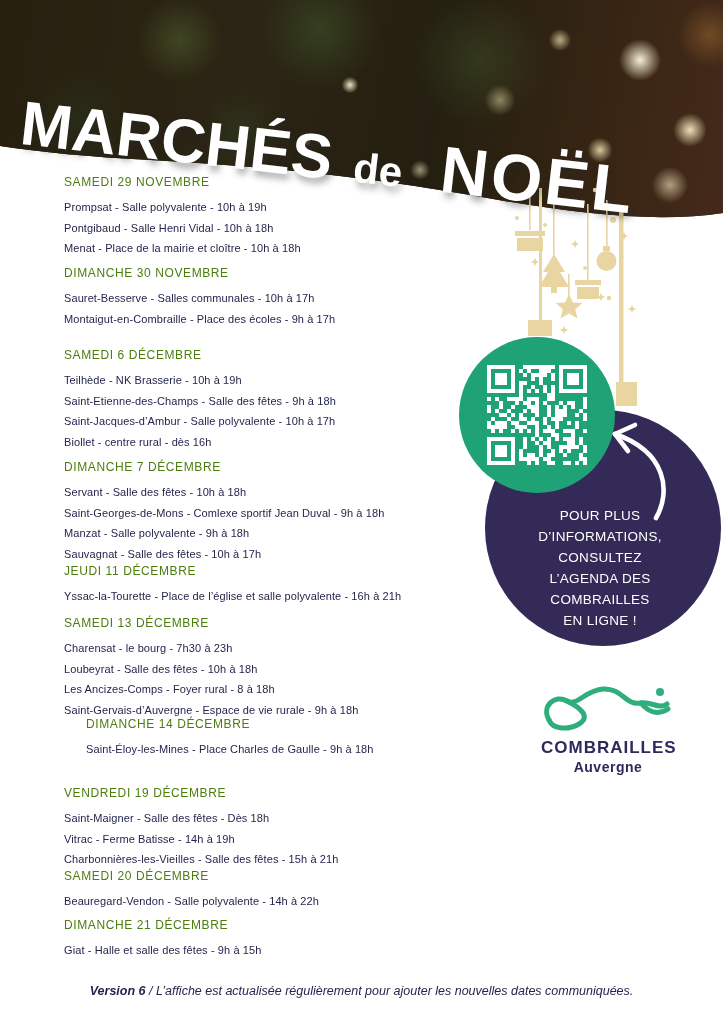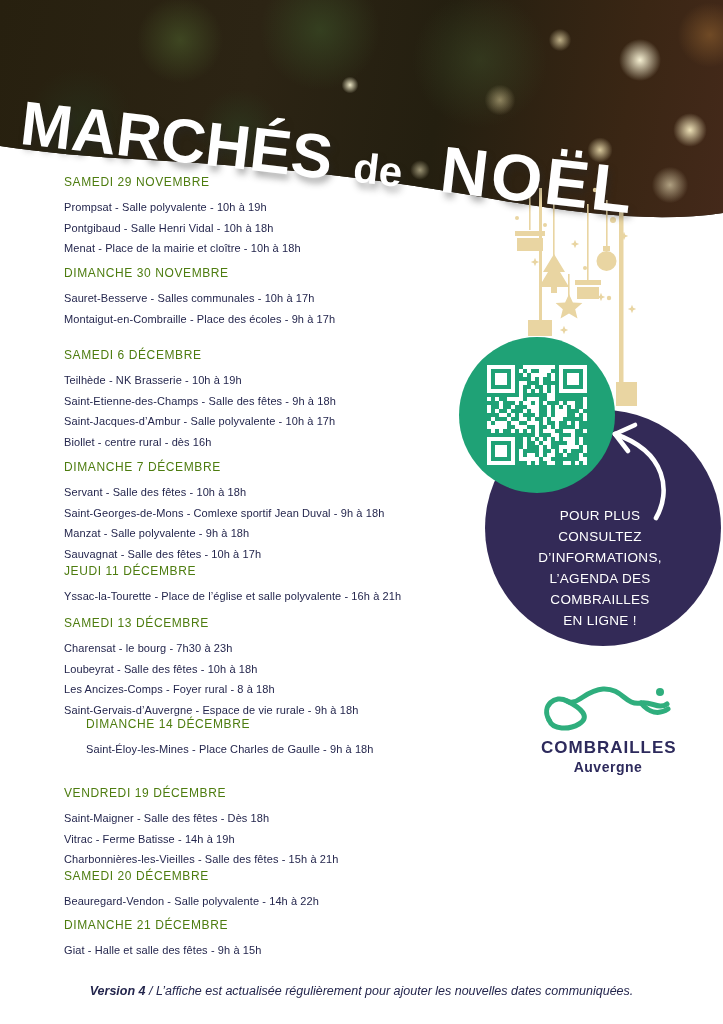--- a/index.html
+++ b/index.html
@@ -358,22 +358,22 @@
   <svg class="arrow" width="82" height="112" viewBox="0 0 82 112">
     <g fill="none" stroke="#ffffff" stroke-width="4.6" stroke-linecap="round" stroke-linejoin="round">
       <path d="M61,100 C76,74 72,34 20,16"></path>
       <path d="M20,16 L40,7"></path>
       <path d="M20,16 L33,33"></path>
     </g>
   </svg>
 
   <div class="bubble-text">
     <div>POUR PLUS</div>
+    <div>D’INFORMATIONS,</div>
     <div>CONSULTEZ</div>
-    <div>D’INFORMATIONS,</div>
     <div class="b">L’AGENDA DES</div>
     <div class="b">COMBRAILLES</div>
     <div>EN LIGNE !</div>
   </div>
 
   <div class="events">
   <div class="section" style="top: 173px;">
     <div class="sec-header">SAMEDI 29 NOVEMBRE</div>
     <div class="sec-items">
           <div class="event-line">Prompsat - Salle polyvalente - 10h à 19h</div>
@@ -465,17 +465,17 @@
         <path d="M8,38 C12,48 28,48 38,42 C50,35 40,26 26,19"></path>
         <path d="M100,21 C108,31 118,33 127,27"></path>
       </g>
       <circle cx="119" cy="10" r="4" fill="#2fae7d"></circle>
     </svg>
     <div class="logo-name">COMBRAILLES</div>
     <div class="logo-region">Auvergne</div>
   </div>
 
   <div class="footer">
-    <span class="v">Version 4</span>
+    <span class="v">Version 6</span>
     <span>/ L’affiche est actualisée régulièrement pour ajouter les nouvelles dates communiquées.</span>
   </div>
 
 </div>
 
 </body></html>

